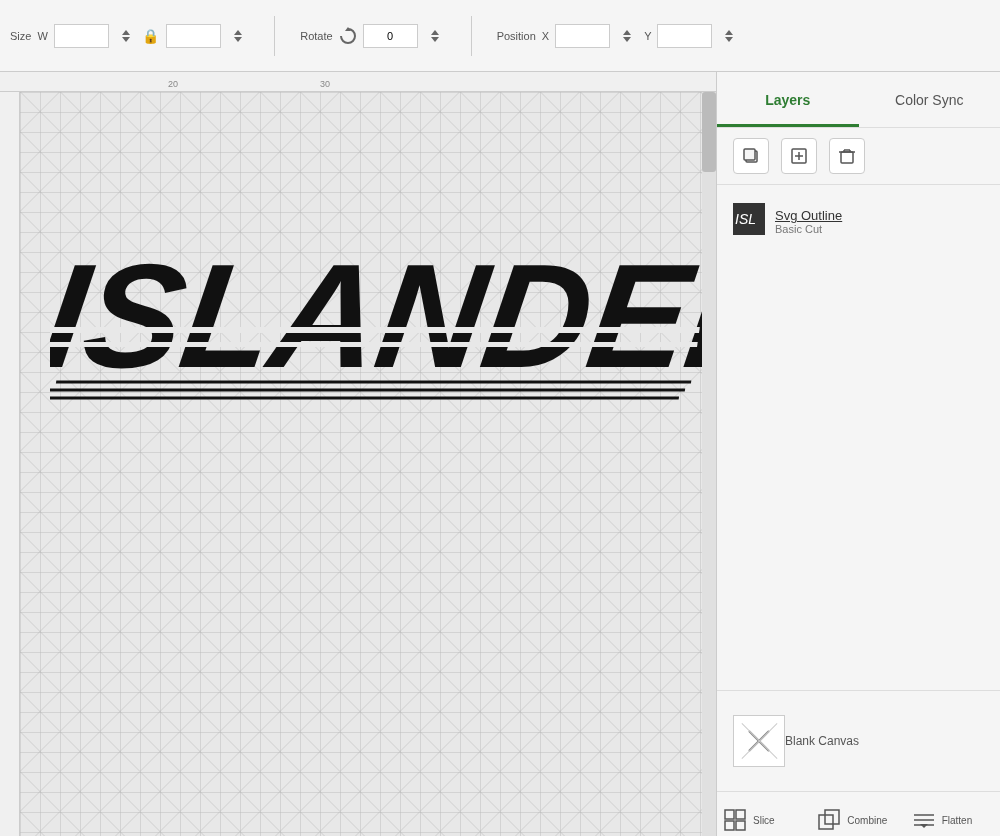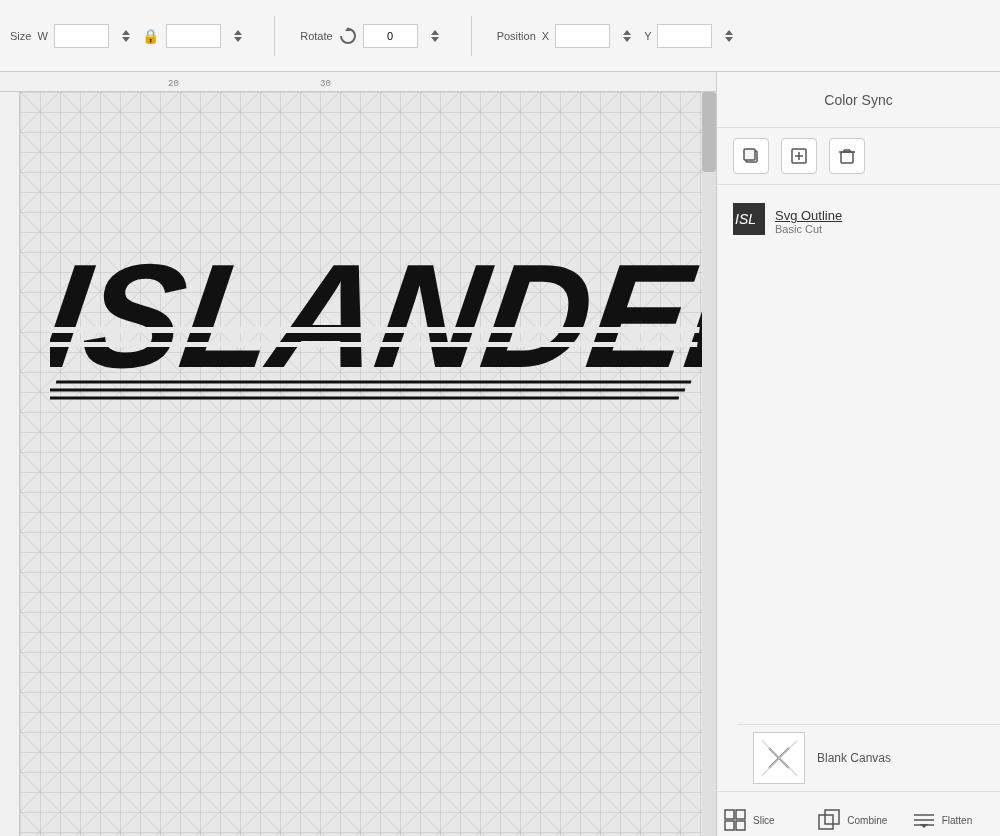--- a/index.html
+++ b/index.html
@@ -81,21 +81,20 @@
       overflow: hidden;
     }
 
     
     .ruler-top {
       height: 20px;
       background: #f0f0f0;
       border-bottom: 1px solid #ccc;
       position: relative;
       overflow: hidden;
-      font-family: Liberation Mono, monospace;
     }
     .ruler-side {
       position: absolute;
       left: 0;
       top: 20px;
       width: 20px;
       bottom: 0;
       background: #f0f0f0;
       border-right: 1px solid #ccc;
       z-index: 2;
@@ -236,25 +235,23 @@
     }
     .layer-type {
       font-size: 11px;
       color: #777;
     }
 
     
     .canvas-info {
       margin-top: auto;
       border-top: 1px solid #ddd;
-      padding: 7px 16px;
-      display: flex;
-      align-items: center;
-      gap: 12px;
-      margin-left: 20px;
+      padding: 24px 16px;
+      display: flex;
+      align-items: center;
     }
     .canvas-thumb {
       width: 52px;
       height: 52px;
       border: 1px solid #ccc;
       background: #fff;
       display: flex;
       align-items: center;
       justify-content: center;
       position: relative;
@@ -418,20 +415,21 @@
     </div>
 
     <div class="canvas-scroll">
       <div class="scroll-thumb"></div>
     </div>
   </div>
 
   <div class="right-panel">
 
     <div class="panel-tabs">
+      <div class="panel-tab active">Layers</div>
       <div class="panel-tab">Color Sync</div>
     </div>
 
     <div class="layer-icons-row">
       <div class="layer-icon-btn" title="Copy">
         <svg width="18" height="18" viewBox="0 0 18 18">
           <rect x="4" y="4" width="11" height="11" fill="none" stroke="#555" stroke-width="1.5" rx="1"></rect>
           <rect x="2" y="2" width="11" height="11" fill="#f5f5f5" stroke="#555" stroke-width="1.5" rx="1"></rect>
         </svg>
       </div>

